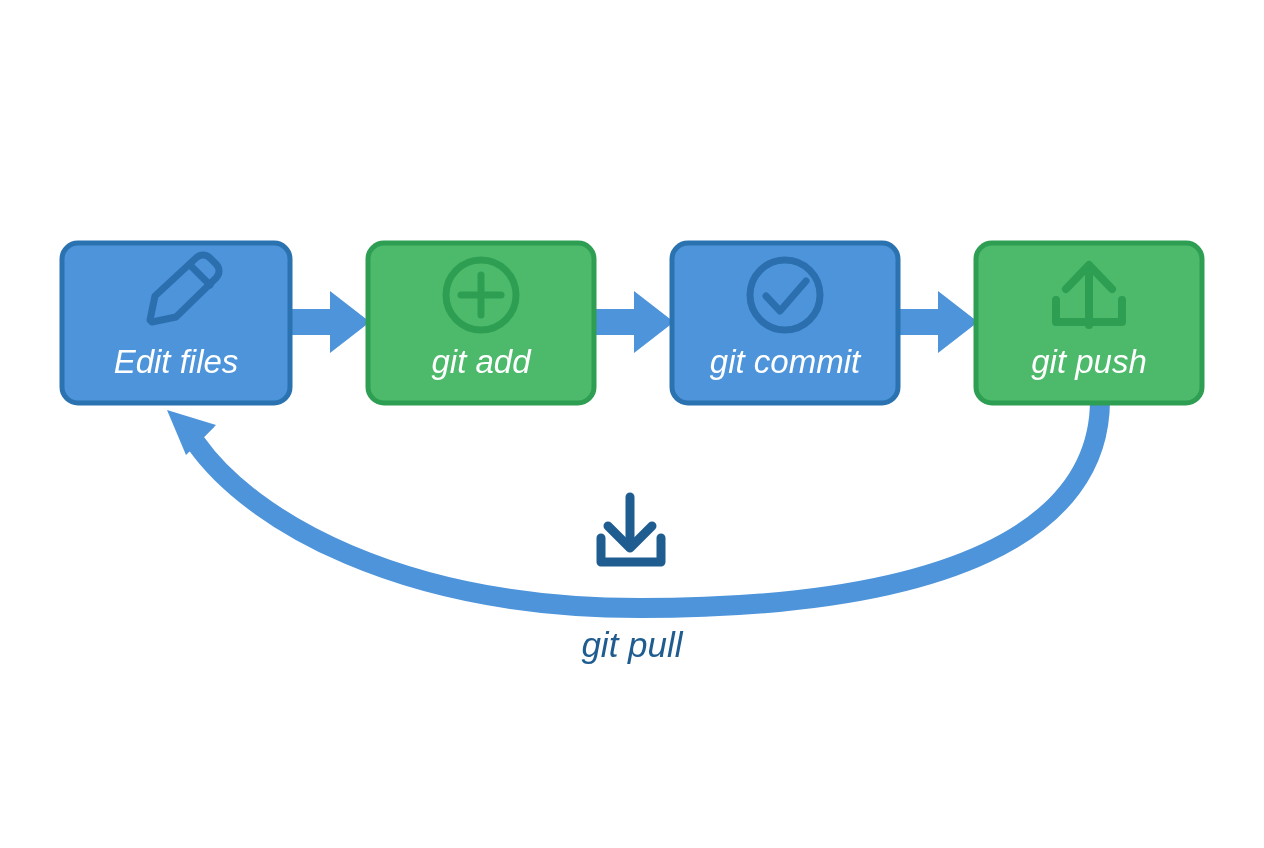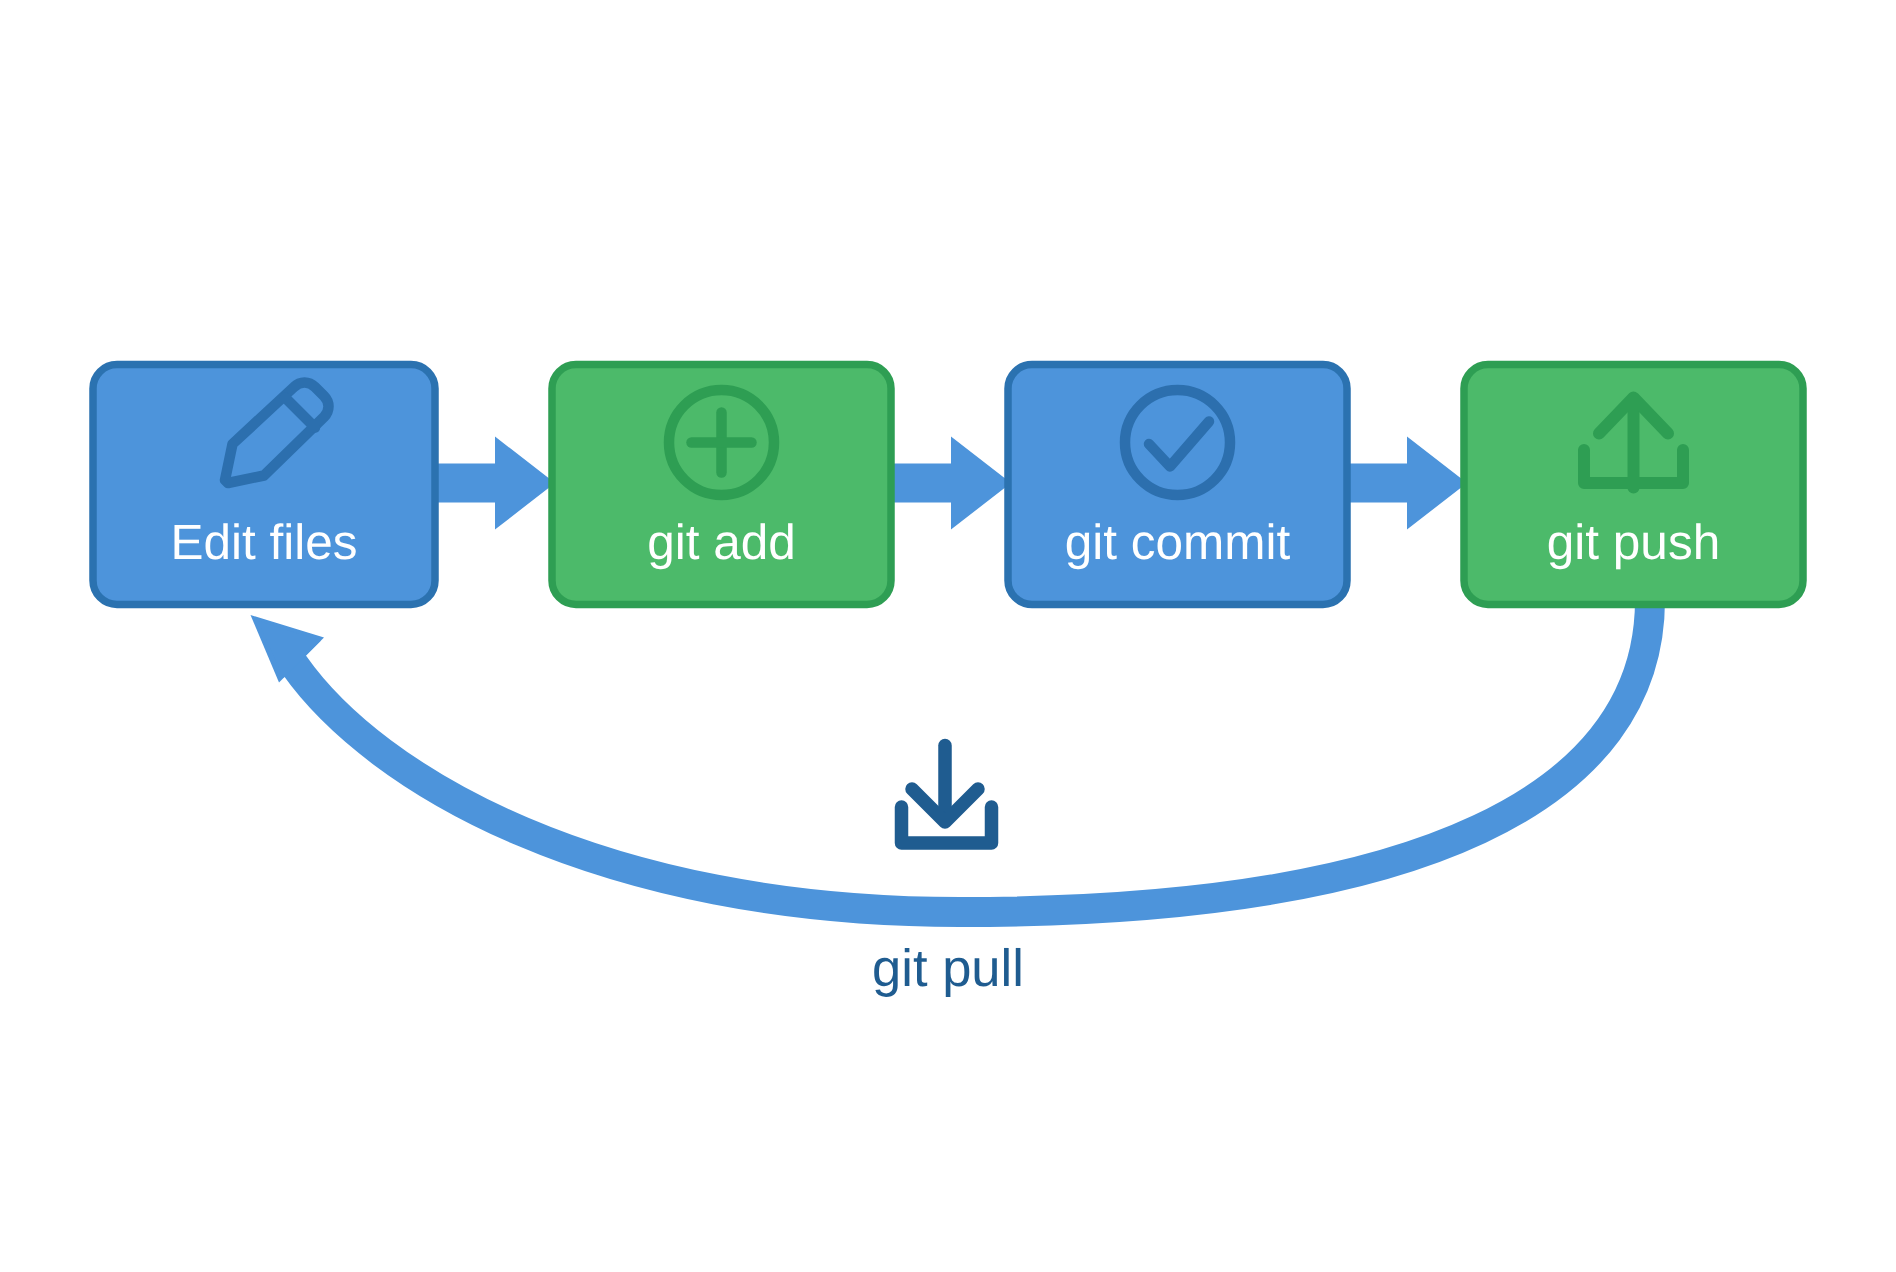--- a/index.html
+++ b/index.html
@@ -9,20 +9,21 @@
   }
   body {
     font-family: "Liberation Sans", sans-serif;
   }
   #canvas {
     position: relative;
     width: 1264px;
     height: 848px;
     background: #ffffff;
     overflow: hidden;
+    font-style: italic;
   }
   .diagram-svg {
     position: absolute;
     left: 0;
     top: 0;
     width: 1264px;
     height: 848px;
   }
   .node-label {
     fill: #ffffff;

